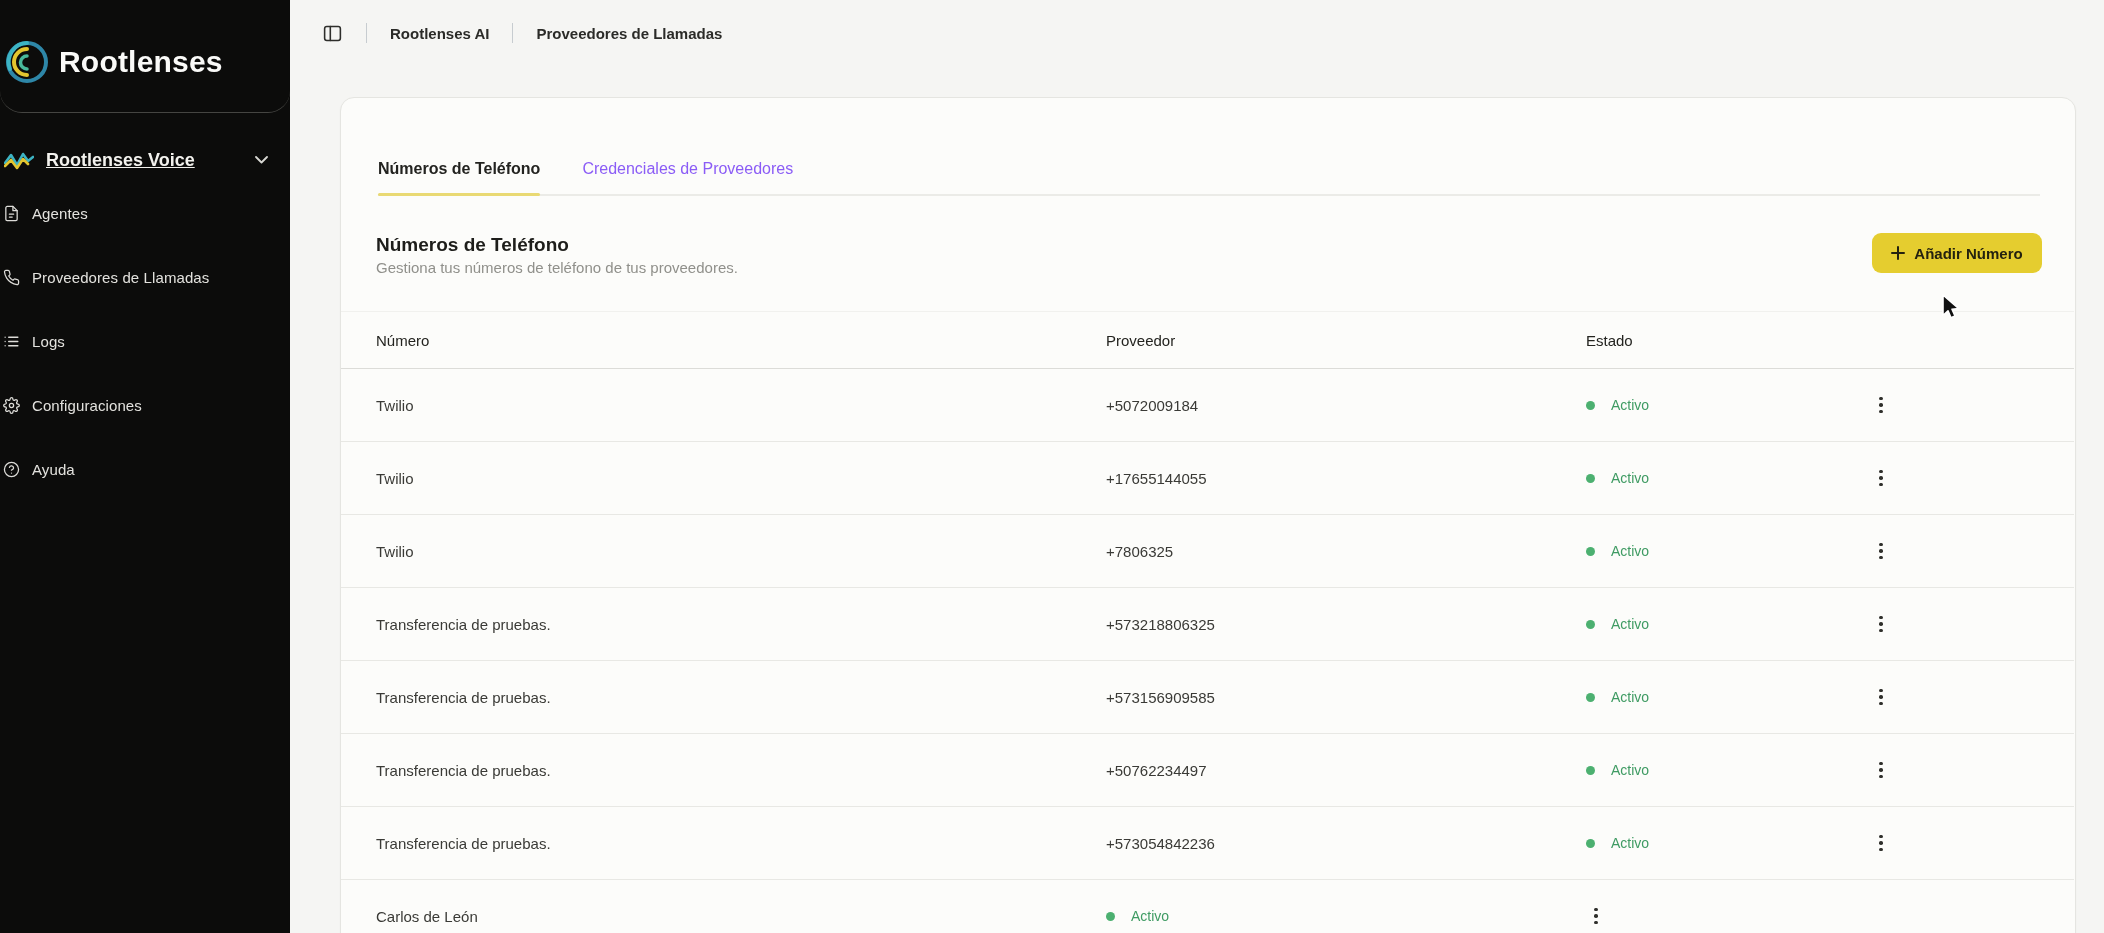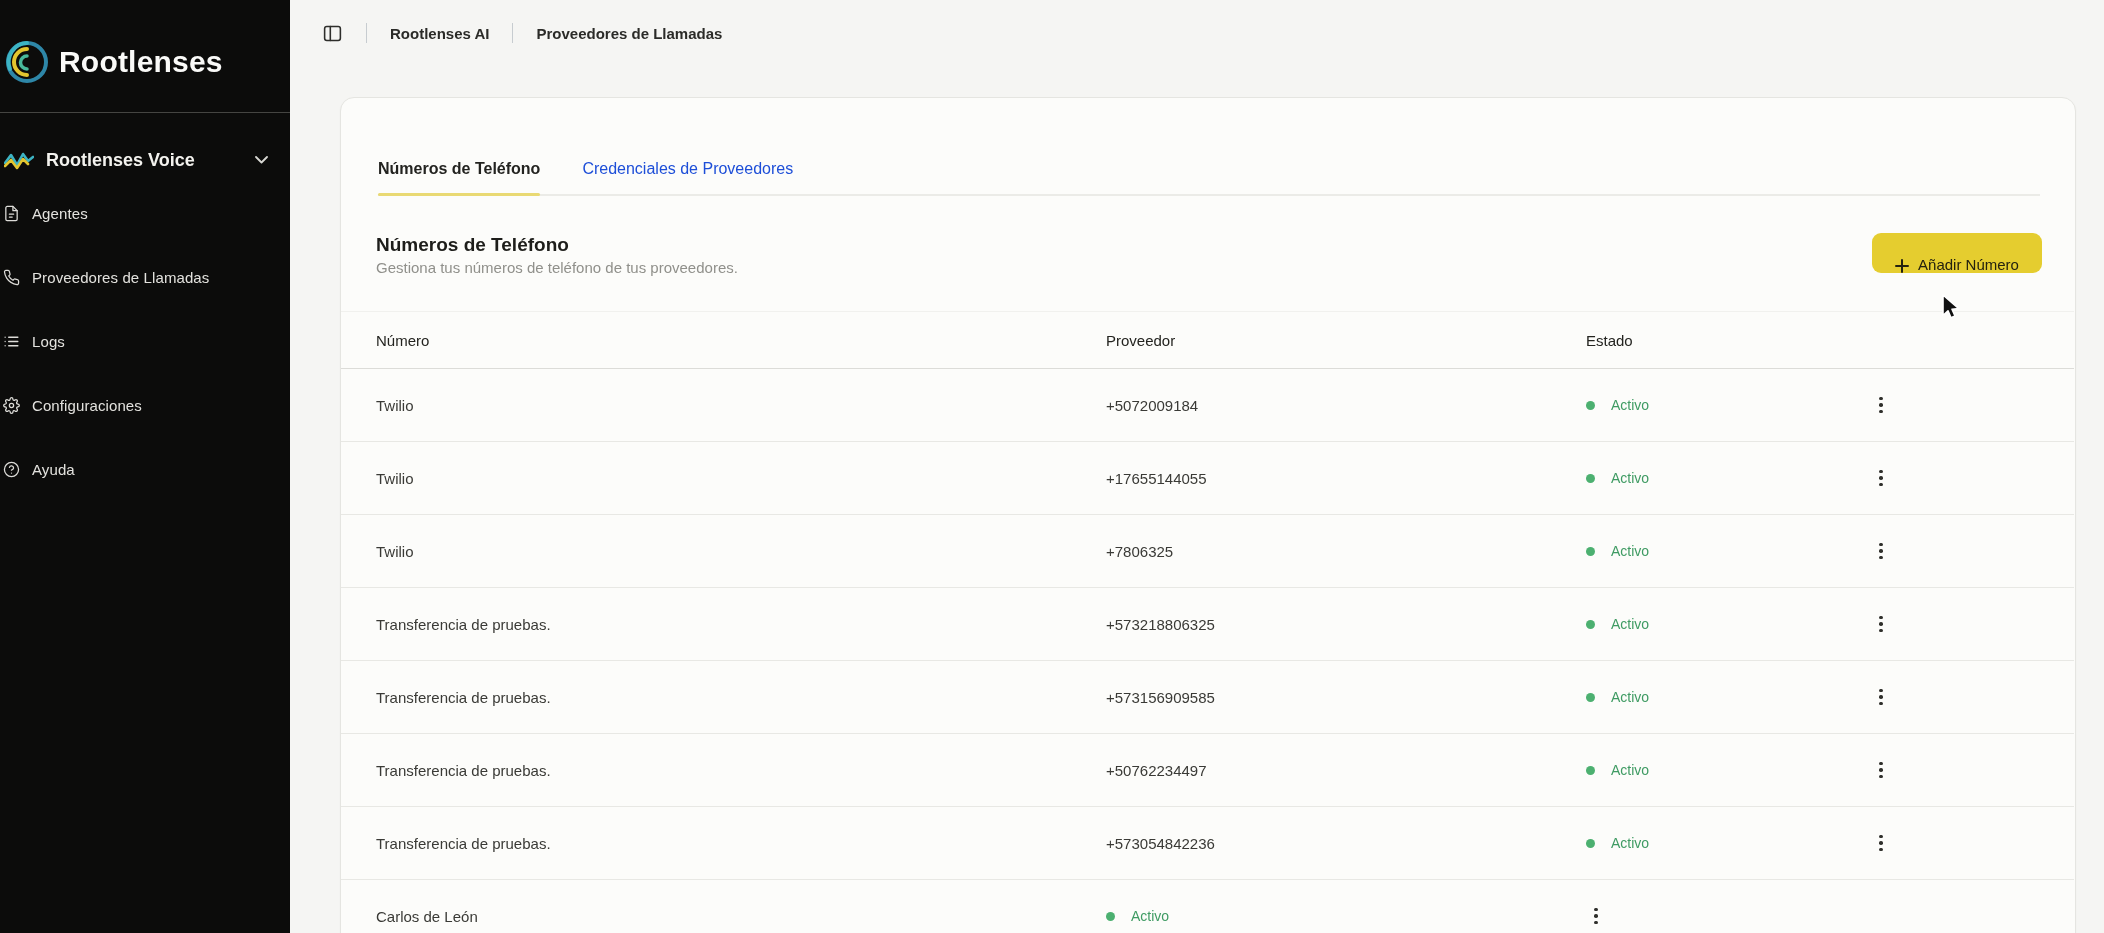--- a/index.html
+++ b/index.html
@@ -11,30 +11,30 @@
     color:#2c2c29;
   }
 
   
   .sidebar {
     position:absolute; left:0; top:0; width:290px; height:933px;
     background:#0c0c0b; color:#eceae6; z-index:5;
   }
   .sidebar-logo {
     height:113px; display:flex; align-items:center;
-    padding:12px 10px 0 4px; border-bottom:1px solid #454542;
+    padding:12px 10px 0 4px; border-bottom:1px solid #454542;border-radius:22px;
   }
   .sidebar-logo svg { flex:0 0 auto; }
   .logo-text { font-size:30px; font-weight:700; color:#fafaf8; margin-left:9px; letter-spacing:.2px; }
 
   .workspace {
     margin-top:22px; height:50px; display:flex; align-items:center;
     padding:0 22px 0 4px; cursor:pointer;
   }
-  .workspace-label { font-size:18px; font-weight:600; color:#f3f2ee; margin-left:12px; }
+  .workspace-label { font-size:18px; font-weight:600; color:#f3f2ee; margin-left:12px;text-decoration:underline; }
   .workspace .chev { margin-left:auto; display:flex; }
 
   .nav { margin-top:20px; }
   .nav-item {
     height:64px; display:flex; align-items:flex-start;
     padding:0 16px 0 3px; cursor:pointer; color:#e3e2de;
   }
   .nav-item .nicon { width:26px; display:flex; justify-content:flex-start; color:#dddcd8; }
   .nav-item .nlabel { font-size:15px; margin-left:3px; letter-spacing:.1px; }
 
@@ -52,35 +52,35 @@
     position:absolute; left:340px; top:97px; width:1736px; height:900px;
     background:#fcfcfa; border:1px solid #e5e5e1; border-radius:14px;
     box-shadow:0 1px 2px rgba(0,0,0,.04);
   }
 
   .tabs-row {
     position:absolute; left:37px; right:35px; top:0; height:98px;
     border-bottom:2px solid #ebebe7;
     display:flex; align-items:flex-end; gap:42px;
   }
-  .tab { padding-bottom:16px; font-size:16px; color:#1d4ed8; position:relative; cursor:pointer; white-space:nowrap; }
+  .tab { padding-bottom:16px; font-size:16px; color:#8b5cf6; position:relative; cursor:pointer; white-space:nowrap; }
   .tab.active { color:#232320; font-weight:600; }
   .tab.active::after {
     content:""; position:absolute; left:0; right:0; bottom:-2px; height:3px;
     background:#e9d973; border-radius:2px;
   }
 
   .page-title { position:absolute; left:35px; top:136px; font-size:19px; font-weight:700; color:#1d1d1a; }
   .page-subtitle { position:absolute; left:35px; top:161px; font-size:15px; color:#90908b; }
 
   .add-btn {
     position:absolute; left:1531px; top:135px; height:40px; min-width:170px;
     background:#e5cd2f; border:none; border-radius:9px;
-    display:flex; align-items:flex-end; justify-content:center; gap:9px;
-    font-family:inherit; font-size:15px; font-weight:400; color:#24220f; cursor:pointer;
+    display:flex; align-items:center; justify-content:center; gap:9px;
+    font-family:inherit; font-size:15px; font-weight:700; color:#24220f; cursor:pointer;
     padding:0 18px;
   }
 
   
   .thead {
     position:absolute; left:0; right:1px; top:213px; height:58px;
     display:grid; grid-template-columns:730px 480px 285px 1fr;
     align-items:center; padding:0 35px;
     border-top:1px solid #f1f1ee; border-bottom:1px solid #dcdcd8;
     font-size:15px; font-weight:500; color:#23231f;

